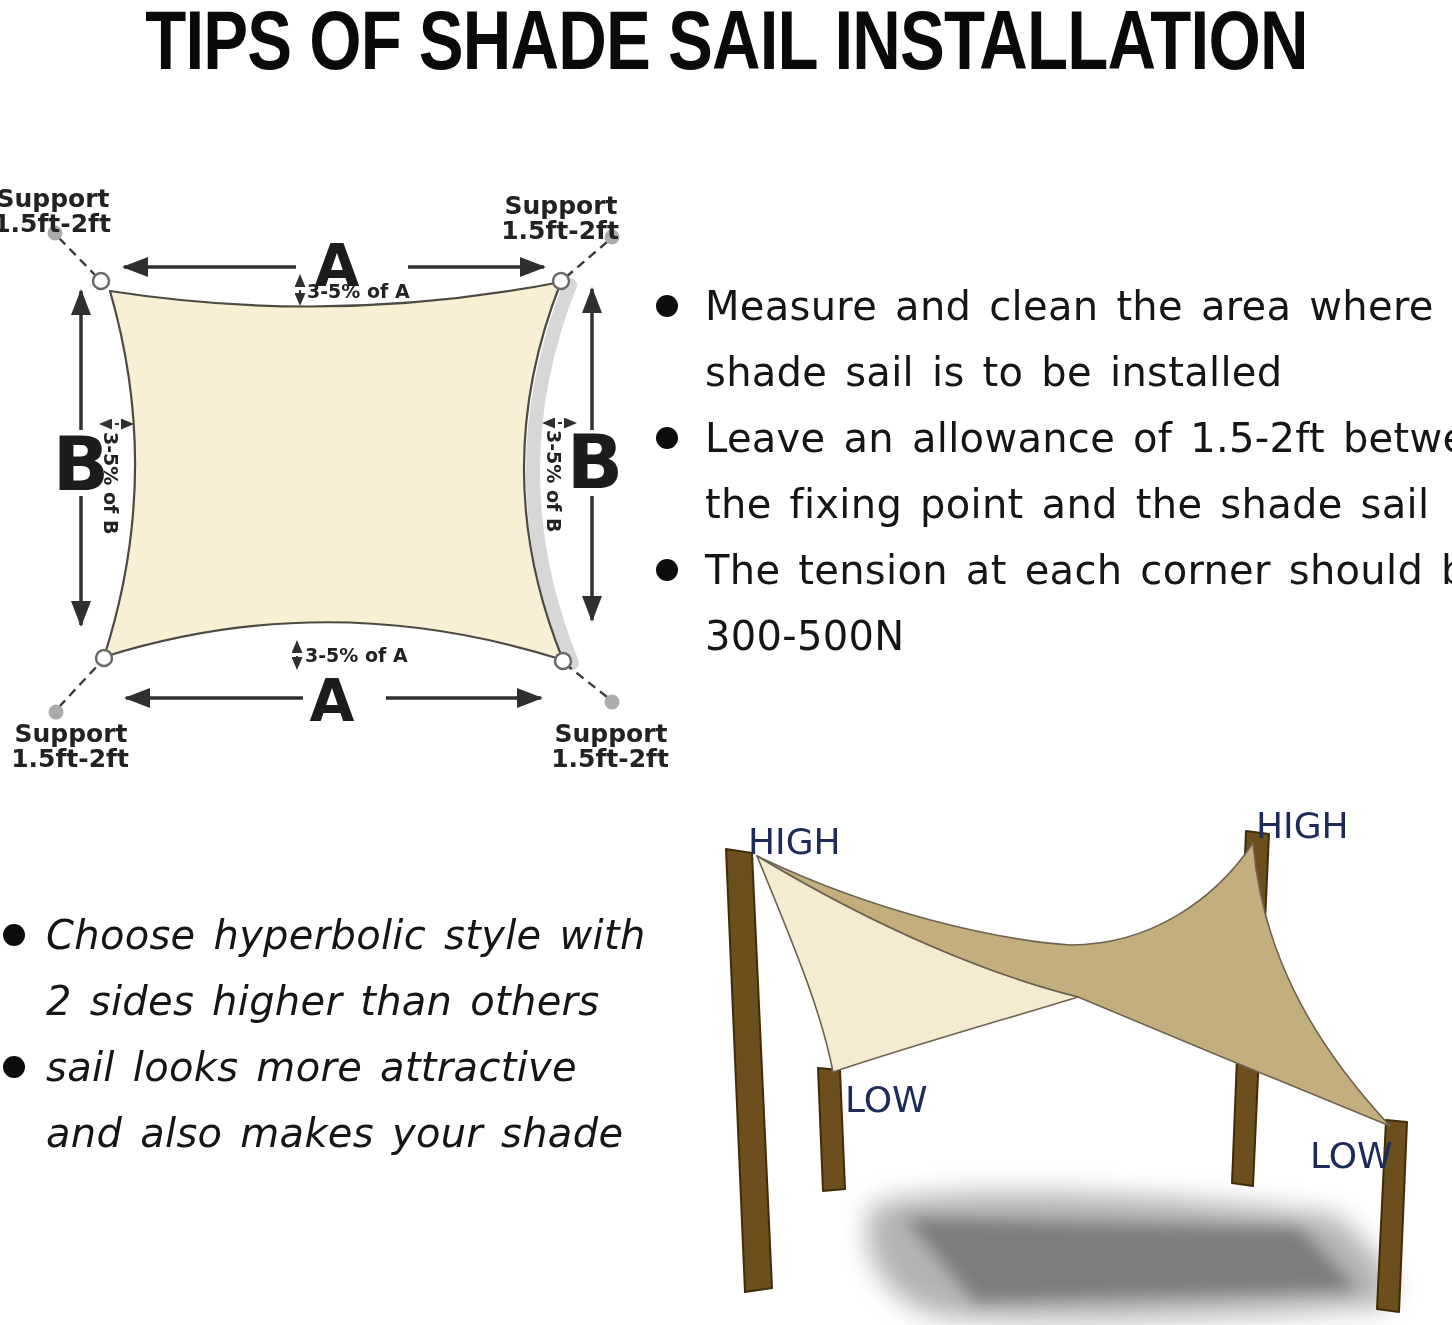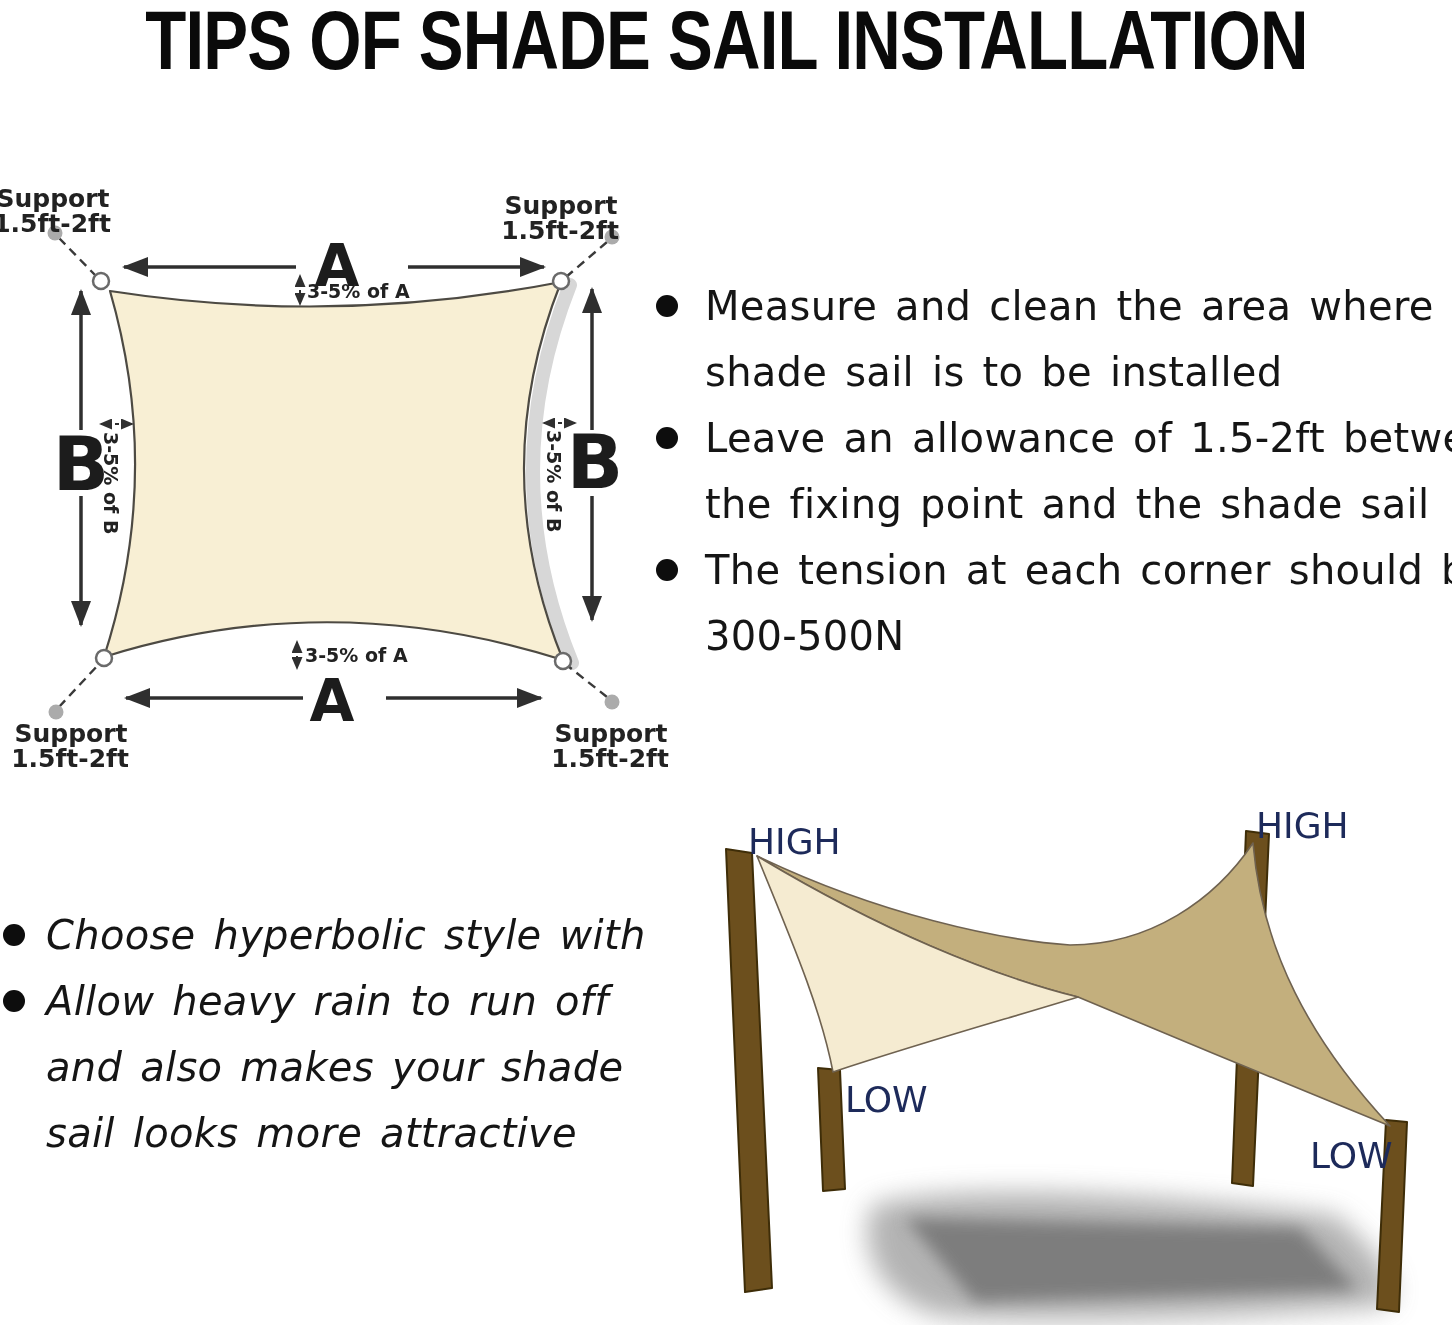--- a/index.html
+++ b/index.html
@@ -171,25 +171,25 @@
         <div class="tip-line">300-500N</div>
       </div>
     </div>
   </div>
 
   <div class="tips tips-left" style="left:3px;top:902px;font-style:italic;">
     <div class="tip-item">
       <span class="bullet"></span>
       <div>
         <div class="tip-line">Choose hyperbolic style with</div>
+        <div class="tip-line">2 sides higher than others</div>
       </div>
     </div>
     <div class="tip-item">
       <span class="bullet"></span>
       <div>
-        <div class="tip-line">Allow heavy rain to run off</div>
+        <div class="tip-line">sail looks more attractive</div>
         <div class="tip-line">and also makes your shade</div>
-        <div class="tip-line">sail looks more attractive</div>
       </div>
     </div>
   </div>
 
 </div>
 
 </body></html>

